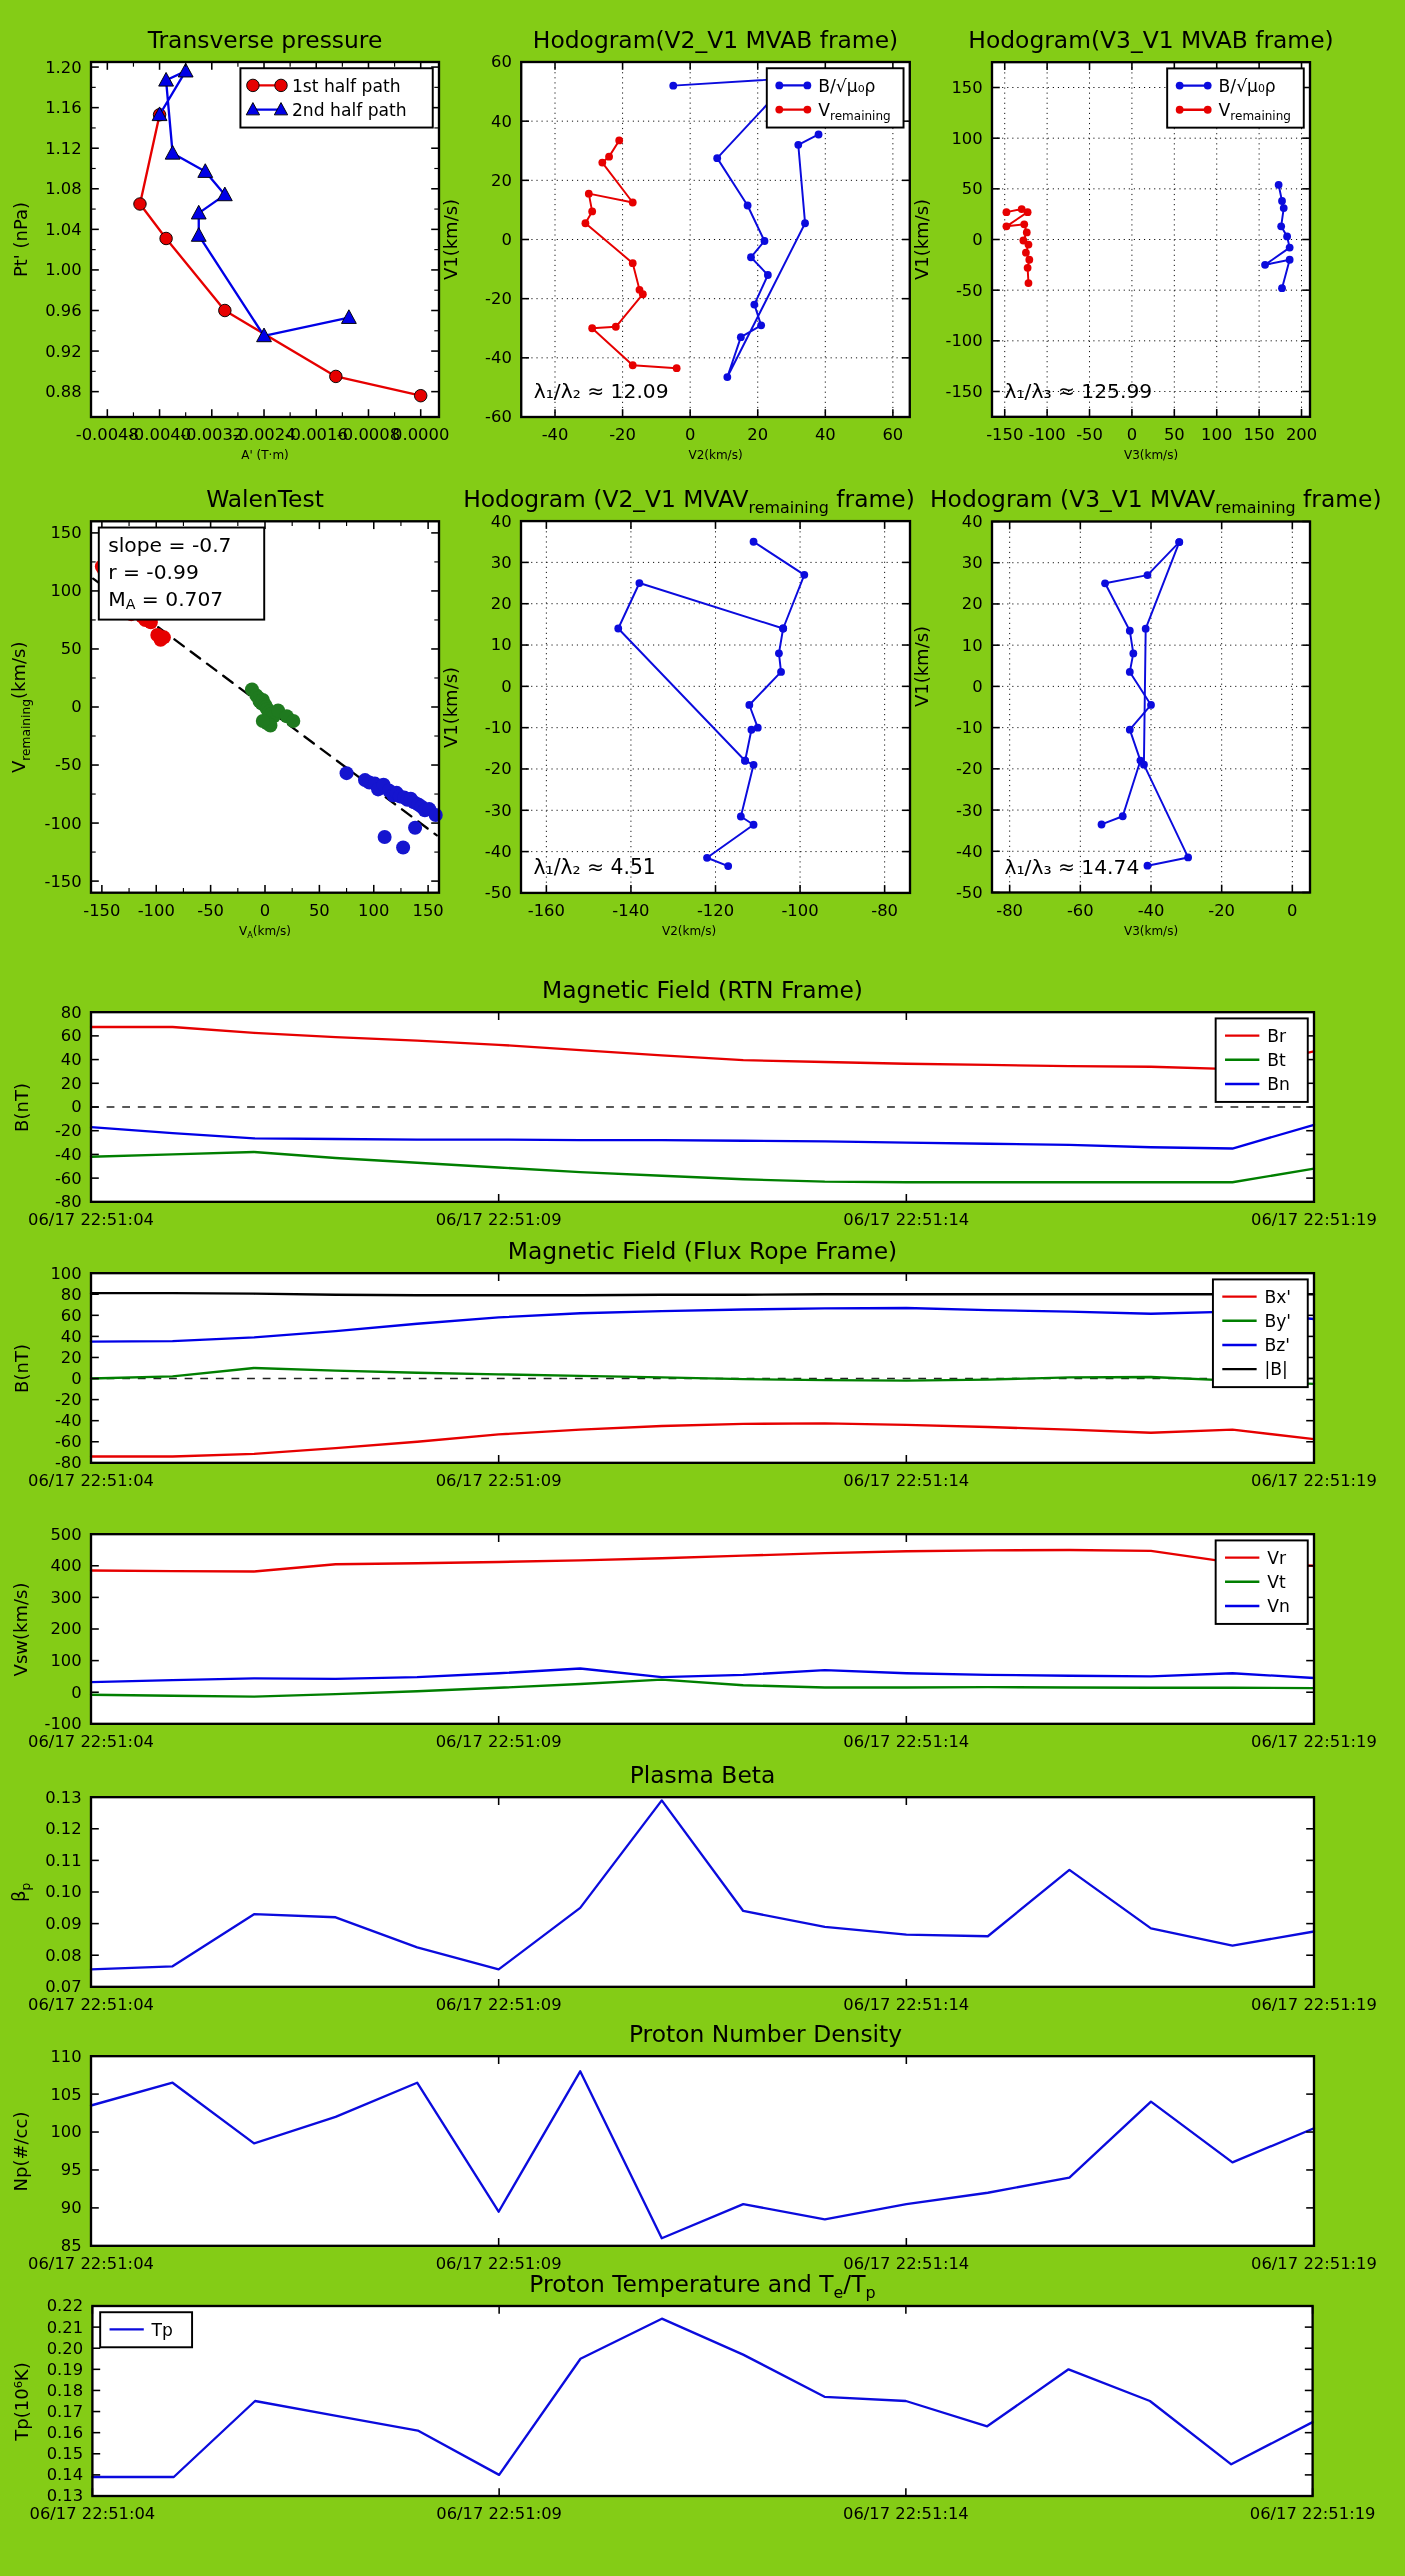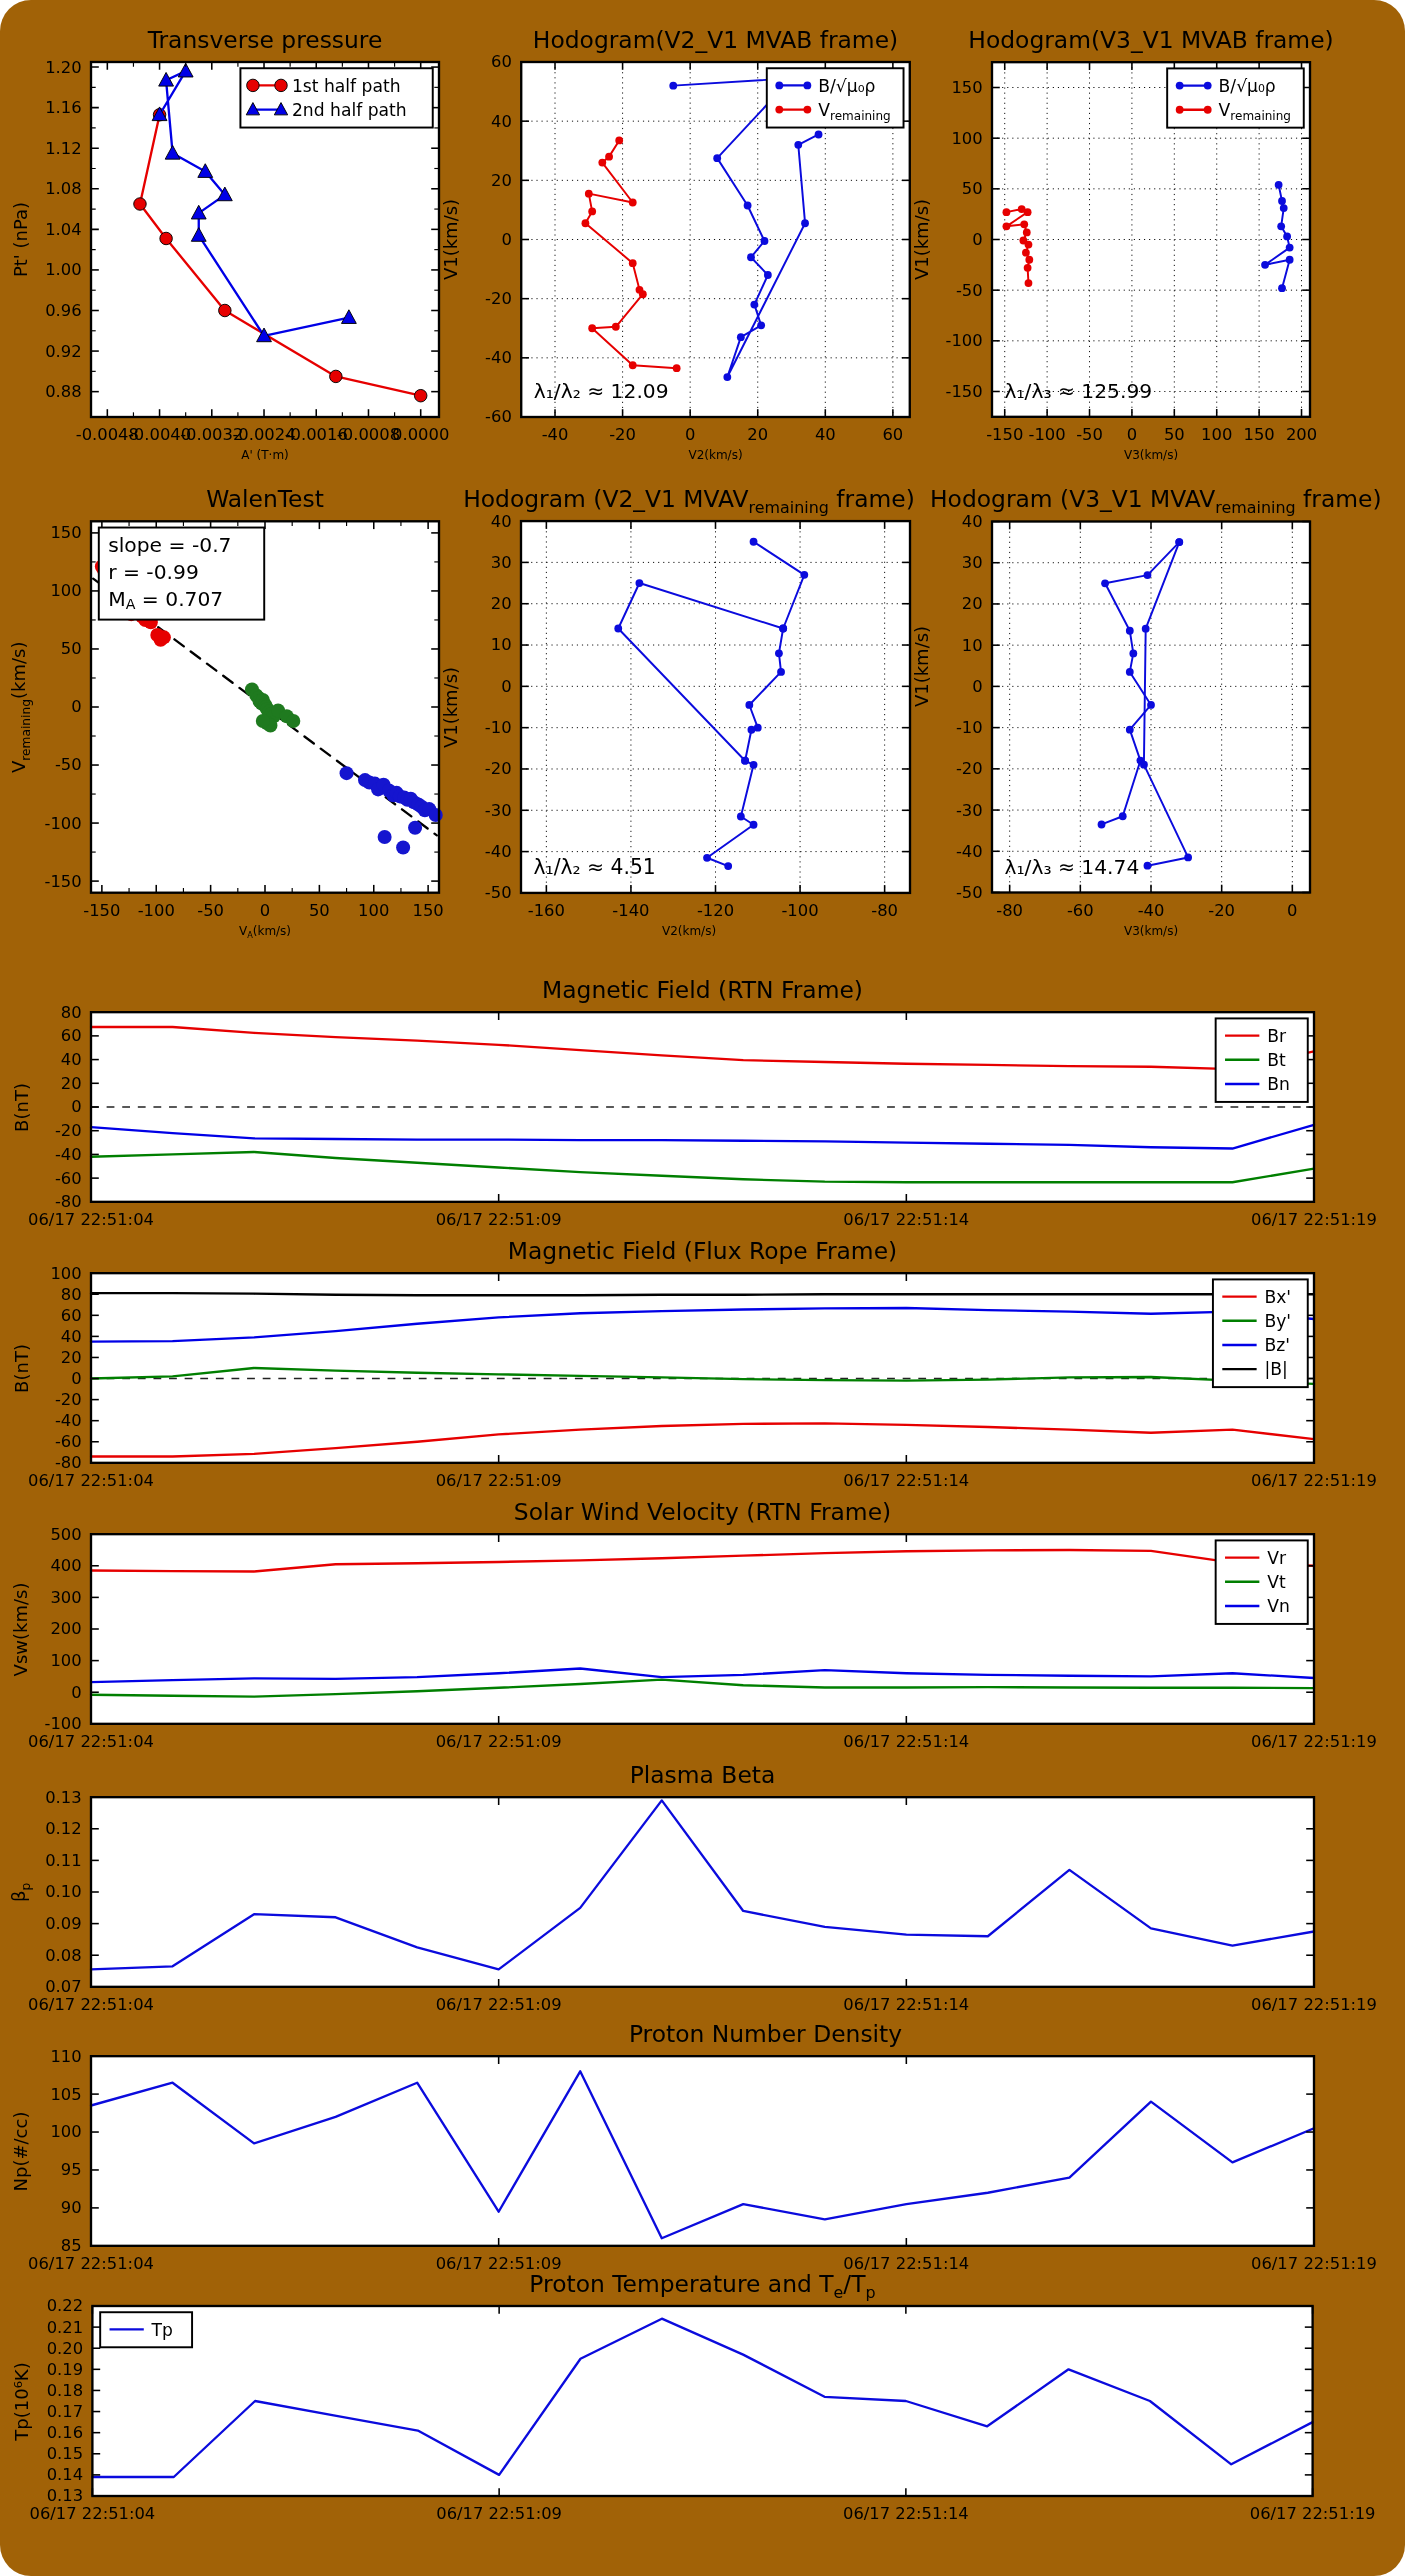--- a/index.html
+++ b/index.html
@@ -1,17 +1,17 @@
 <!DOCTYPE html>
 <html style="font-size:12.5px"><head>
 <meta charset="utf-8">
 <style>
   html,body{margin:0;padding:0;background:#ffffff;}
   body{width:1405px;height:2576px;font-family:"DejaVu Sans",sans-serif;color:#000;}
-  #fig{position:relative;width:1405px;height:2576px;overflow:hidden;background:#a16207;border-radius:31px;}
+  #fig{position:relative;width:1405px;height:2576px;overflow:hidden;background:#84cc16;}
   .plot{position:absolute;}
   .plot svg{overflow:visible;display:block;}
   .ptitle{position:absolute;left:-62px;right:-62px;top:-36px;text-align:center;font-size:23.4px;white-space:nowrap;}
   .pxlabel{position:absolute;left:0;right:0;text-align:center;font-size:12px;}
   .pylabel{position:absolute;left:-81px;top:0;height:100%;width:22px;display:flex;align-items:center;justify-content:center;}
   .pylabel span{transform:rotate(-90deg);white-space:nowrap;font-size:18px;}
   sub{font-size:68%;}
 </style>
 </head>
 <body>
@@ -790,21 +790,20 @@
         <line x1="1449.5" y1="61" x2="1493.5" y2="61" stroke="#007f00" stroke-width="3"></line>
         <text x="1503.5" y="69" font-size="22" text-anchor="start" font-family="&quot;DejaVu Sans&quot;,sans-serif" fill="#000"><tspan>By'</tspan></text>
         <line x1="1449.5" y1="92" x2="1493.5" y2="92" stroke="#0000e6" stroke-width="3"></line>
         <text x="1503.5" y="100" font-size="22" text-anchor="start" font-family="&quot;DejaVu Sans&quot;,sans-serif" fill="#000"><tspan>Bz'</tspan></text>
         <line x1="1449.5" y1="123" x2="1493.5" y2="123" stroke="#000000" stroke-width="3"></line>
         <text x="1503.5" y="131" font-size="22" text-anchor="start" font-family="&quot;DejaVu Sans&quot;,sans-serif" fill="#000"><tspan>|B|</tspan></text>
       </svg>
   </div>
 
   <div class="plot" style="left: 91px; top: 1534px; width: 1223px; height: 190px;">
-    <div class="ptitle fmt">Solar Wind Velocity (RTN Frame)</div>
     <div class="pylabel">
         <span class="fmt">Vsw(km/s)</span>
       </div>
     <svg width="1223" height="190" viewBox="0 0 1567 243">
         <rect x="0" y="0" width="1567" height="243" fill="#ffffff"></rect>
         <path d="M0.0 46.6 L104.5 47.4 L208.9 47.8 L313.4 38.5 L417.9 37.3 L522.3 35.6 L626.8 33.6 L731.3 30.8 L835.7 27.5 L940.2 24.3 L1044.7 21.9 L1149.1 20.7 L1253.6 20.3 L1358.1 21.5 L1462.5 36.5 L1567.0 40.5" fill="none" stroke="#e60000" stroke-width="3" stroke-linejoin="round" stroke-linecap="round"></path>
         <path d="M0.0 205.7 L104.5 207.0 L208.9 208.2 L313.4 204.9 L417.9 201.3 L522.3 196.8 L626.8 192.0 L731.3 186.3 L835.7 193.6 L940.2 196.4 L1044.7 196.4 L1149.1 196.0 L1253.6 196.4 L1358.1 196.8 L1462.5 196.8 L1567.0 197.2" fill="none" stroke="#007f00" stroke-width="3" stroke-linejoin="round" stroke-linecap="round"></path>
         <path d="M0.0 189.5 L104.5 187.1 L208.9 184.7 L313.4 185.5 L417.9 183.1 L522.3 178.2 L626.8 172.1 L731.3 183.1 L835.7 180.2 L940.2 174.2 L1044.7 178.2 L1149.1 180.2 L1253.6 181.4 L1358.1 182.3 L1462.5 178.2 L1567.0 184.3" fill="none" stroke="#0000e6" stroke-width="3" stroke-linejoin="round" stroke-linecap="round"></path>
         <line x1="0" y1="0" x2="0" y2="10" stroke="#000" stroke-width="2"></line>
         <line x1="0" y1="243" x2="0" y2="233" stroke="#000" stroke-width="2"></line>

